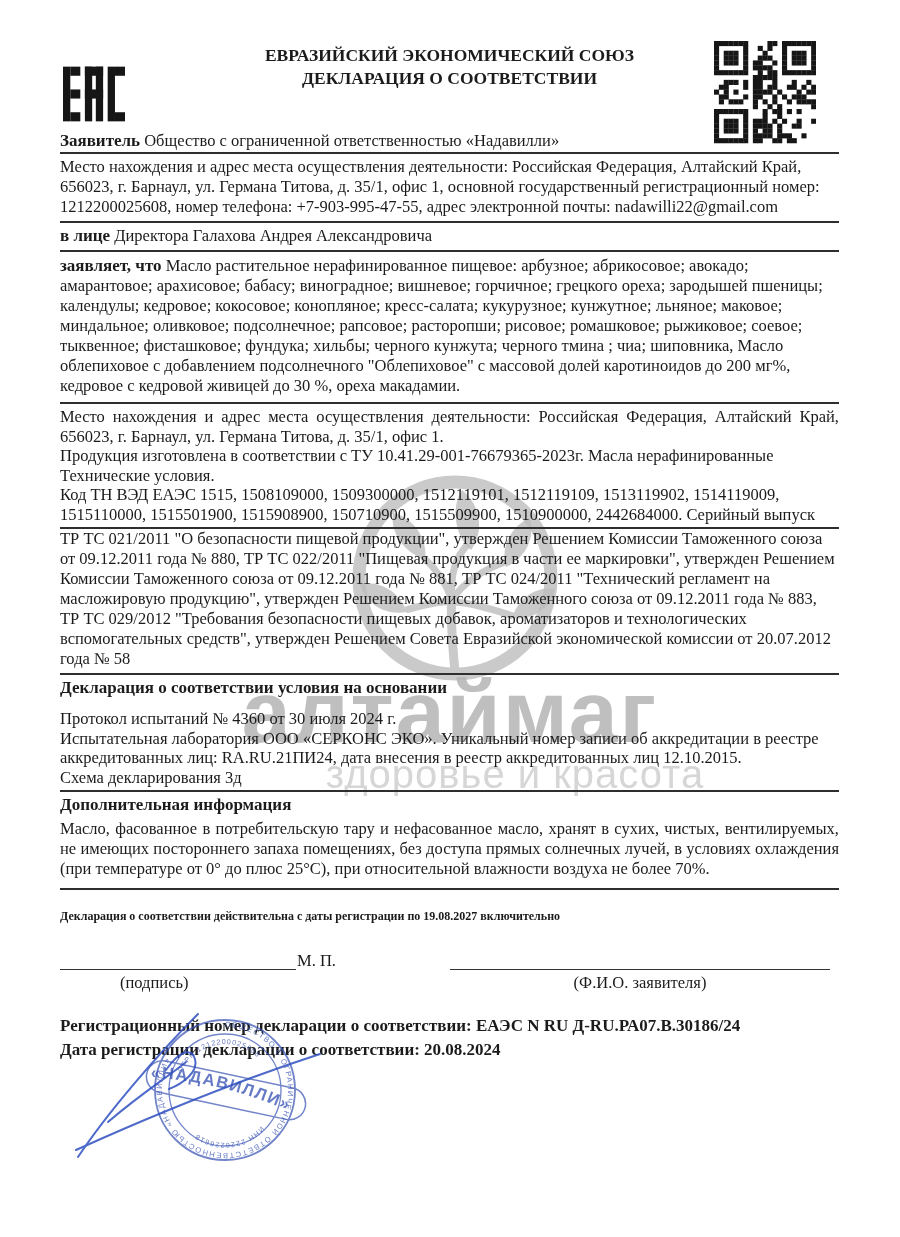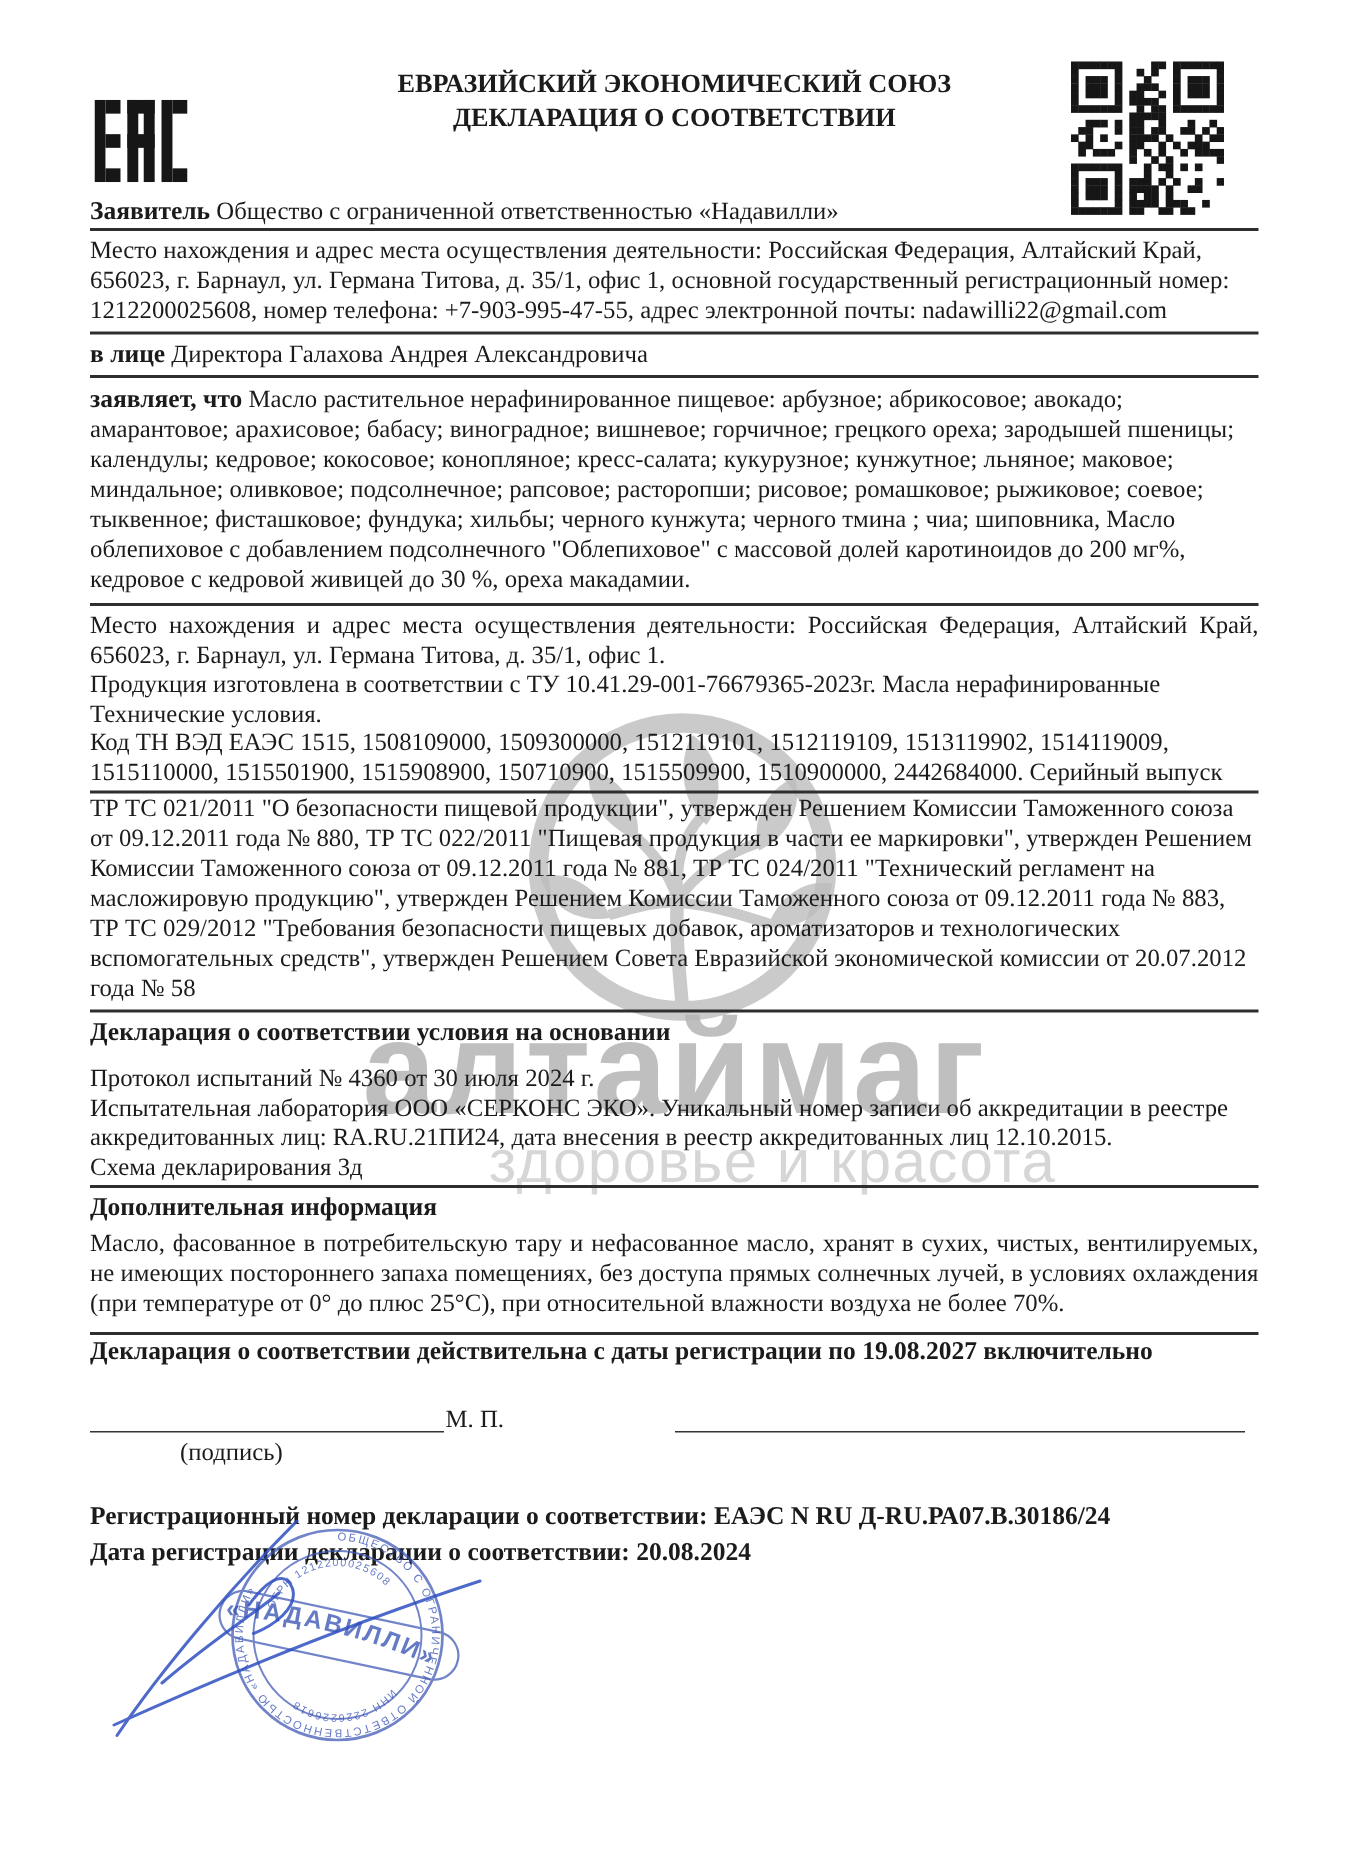--- a/index.html
+++ b/index.html
@@ -23,21 +23,21 @@
   .p-declares{padding:4px 0 6px;}
   .manu-block p{line-height:19.5px;}
   .manu-block{padding:3px 0 3px;}
   .just{text-align:justify;}
   h2.sect{margin:2px 0 0;font-size:17px;line-height:22px;font-weight:bold;}
   .p-complies{line-height:21px;padding:0 0 4px;}
   .p-protocol{margin-top:8px !important;}
   .basis-block p{line-height:19.5px;}
   .basis-block{padding:2px 0 3px;}
   .p-additional{line-height:22px;padding:3px 0 9px;}
-  .validity{margin:0 0 0;font-size:17px;line-height:22px;font-weight:bold;}
+  .validity{margin:15px 0 0;font-size:12px;line-height:22px;font-weight:bold;}
   .sig-area{position:relative;height:86px;font-size:16.5px;}
   .sig-line{position:absolute;top:42px;border-top:1.5px solid #333;}
   .sig-line.left{left:0;width:236px;}
   .sig-line.right{left:390px;width:380px;}
   .sig-caption{position:absolute;left:60px;top:46px;}
   .mp{position:absolute;left:237px;top:24px;}
   .fio-name{position:absolute;left:390px;width:380px;top:18px;text-align:center;}
   .fio-caption{position:absolute;left:390px;width:380px;top:46px;text-align:center;}
   .regline{margin:2px 0 0;font-size:17px;line-height:22px;font-weight:bold;}
   
@@ -373,20 +373,21 @@
 
     <div class="rule"></div>
 
     <p class="validity">Декларация о соответствии действительна с даты регистрации по 19.08.2027 включительно</p>
 
     <div class="sig-area">
       <div class="sig-line left"></div>
       <div class="sig-caption">(подпись)</div>
       <div class="mp">М. П.</div>
       <div class="sig-line right"></div>
+      <div class="fio-caption">(Ф.И.О. заявителя)</div>
     </div>
 
     <p class="regline">Регистрационный номер декларации о соответствии: ЕАЭС N RU Д-RU.РА07.В.30186/24</p>
     <p class="regline">Дата регистрации декларации о соответствии: 20.08.2024</p>
 
   </div>
 
   <div class="stamp-overlay">
     <svg width="380" height="200" viewBox="0 0 380 200" font-family="Liberation Sans, sans-serif">
       <defs>

